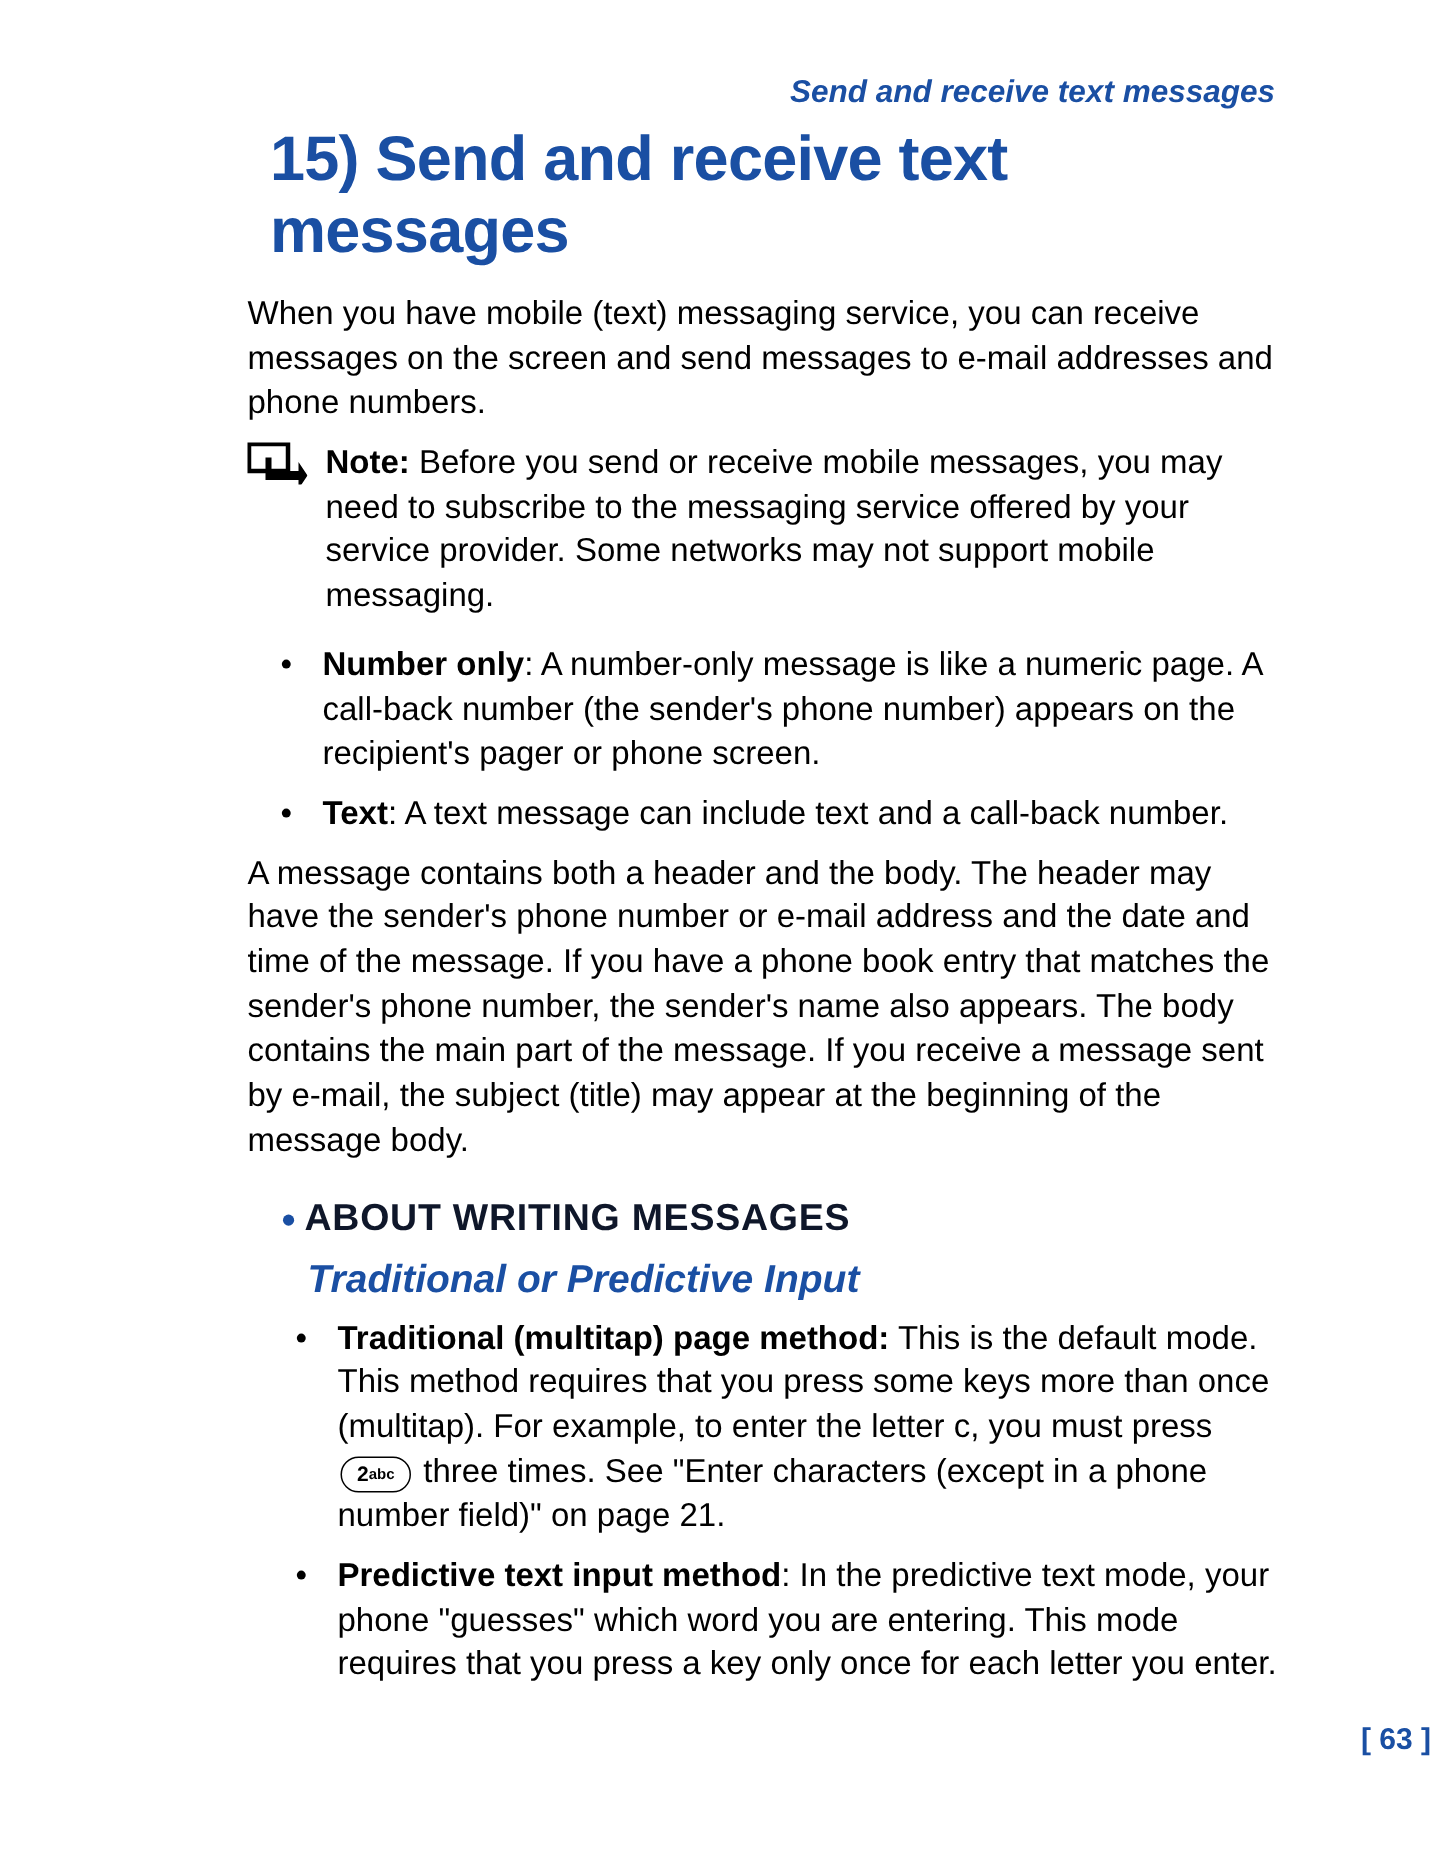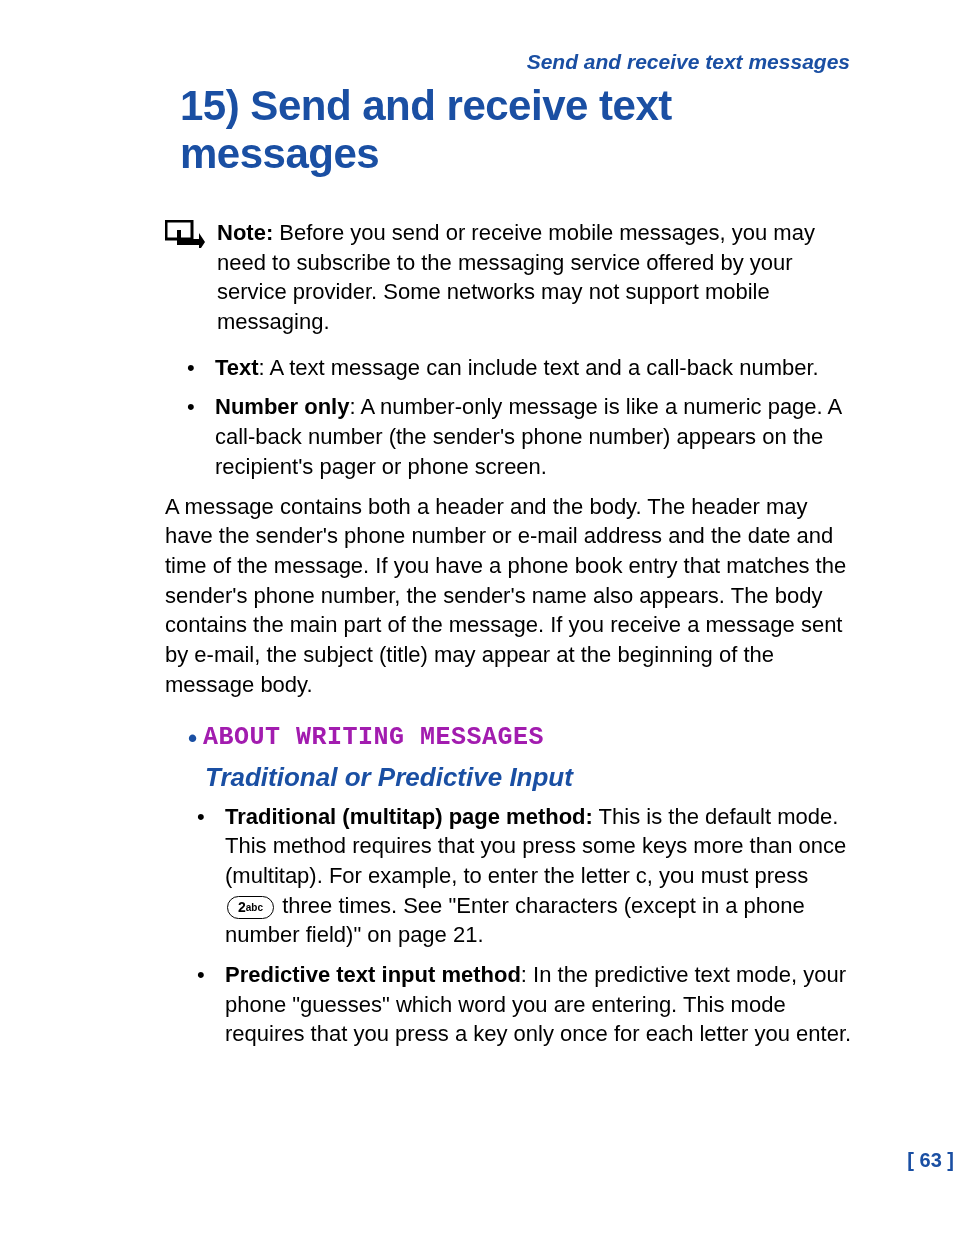--- a/index.html
+++ b/index.html
@@ -25,21 +25,21 @@
     font-weight: 600;
     color: #1a4fa3;
     font-size: 21px;
     margin-bottom: 8px;
     padding-right: 4px;
   }
   h1.title {
     color: #1a4fa3;
     font-size: 42px;
     font-weight: 700;
-    margin: 0 0 40px 0;
+    margin: 0 0 16px 0;
     text-align: left;
     padding-left: 90px;
     letter-spacing: -0.5px;
   }
   .body-block {
     padding-left: 75px;
     font-size: 22px;
     line-height: 1.35;
   }
   p { margin: 0 0 10px 0; }
@@ -79,25 +79,24 @@
     color: #1a4fa3;
     font-size: 26px;
     font-weight: 700;
     display: inline-block;
     width: 32px;
     vertical-align: top;
     text-align: right;
     padding-right: 6px;
   }
   .h2-text {
-    color: #a21caf;
+    color: #0f172a;
     font-size: 25px;
     font-weight: 700;
     letter-spacing: 0.5px;
-    font-family: Liberation Mono, monospace;
   }
   .h3-text {
     color: #1a4fa3;
     font-size: 26px;
     font-weight: 700;
     margin: 4px 0 6px 40px;
     font-style: italic;
   }
   .sub-body { padding-left: 40px; }
   .key-pill {
@@ -128,41 +127,42 @@
 <body>
 
 <div class="page">
 
   <div class="running-header">Send and receive text messages</div>
 
   <h1 class="title">15) Send and receive text messages</h1>
 
   <div class="body-block">
 
+    <p>When you have mobile (text) messaging service, you can receive messages on the screen and send messages to e-mail addresses and phone numbers.</p>
 
     <div class="note-row">
       <div class="note-icon">
         <svg viewBox="0 0 40 28">
           <rect x="1" y="1" width="26" height="18" fill="none" stroke="#000" stroke-width="3"></rect>
           <line x1="14" y1="10" x2="14" y2="25" stroke="#000" stroke-width="4"></line>
           <polygon points="14,22 34,22 34,16 40,25 34,34 34,28 14,28" fill="#000" transform="translate(0,-3)"></polygon>
         </svg>
       </div>
       <div class="note-text">
         <b>Note:</b><span> Before you send or receive mobile messages, you may need to subscribe to the messaging service offered by your service provider. Some networks may not support mobile messaging.</span>
       </div>
     </div>
 
 
     <ul class="bullets">
       <li>
-        <b>Text</b><span>: A text message can include text and a call-back number.</span>
+        <b>Number only</b><span>: A number-only message is like a numeric page. A call-back number (the sender's phone number) appears on the recipient's pager or phone screen.</span>
       </li>
       <li>
-        <b>Number only</b><span>: A number-only message is like a numeric page. A call-back number (the sender's phone number) appears on the recipient's pager or phone screen.</span>
+        <b>Text</b><span>: A text message can include text and a call-back number.</span>
       </li>
     </ul>
 
     <p>A message contains both a header and the body. The header may have the sender's phone number or e-mail address and the date and time of the message. If you have a phone book entry that matches the sender's phone number, the sender's name also appears. The body contains the main part of the message. If you receive a message sent by e-mail, the subject (title) may appear at the beginning of the message body.</p>
 
     <div class="h2-row">
       <span class="h2-bullet">•</span><span class="h2-text">ABOUT WRITING MESSAGES</span>
     </div>
 
     <div class="h3-text">Traditional or Predictive Input</div>

